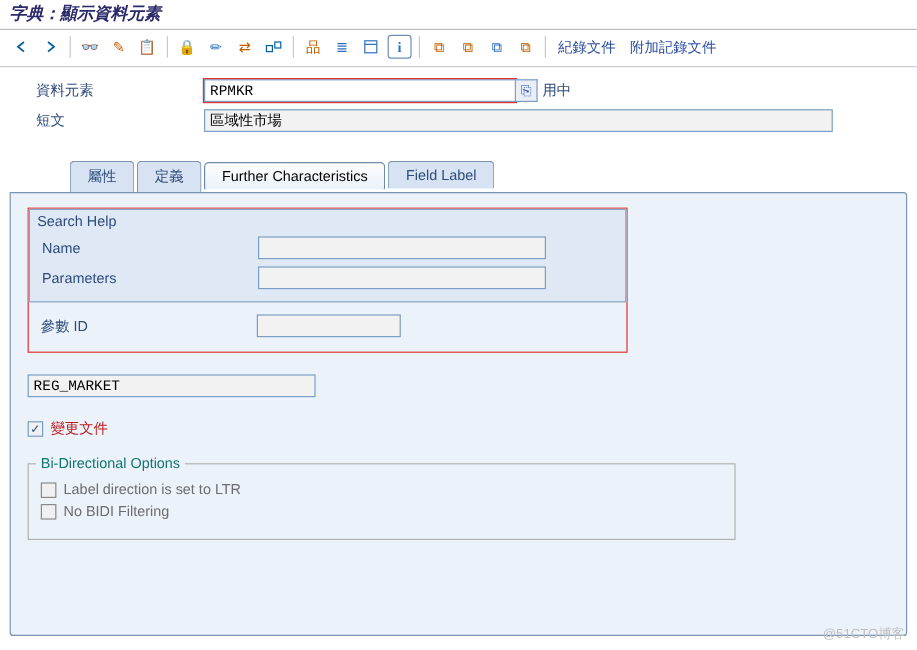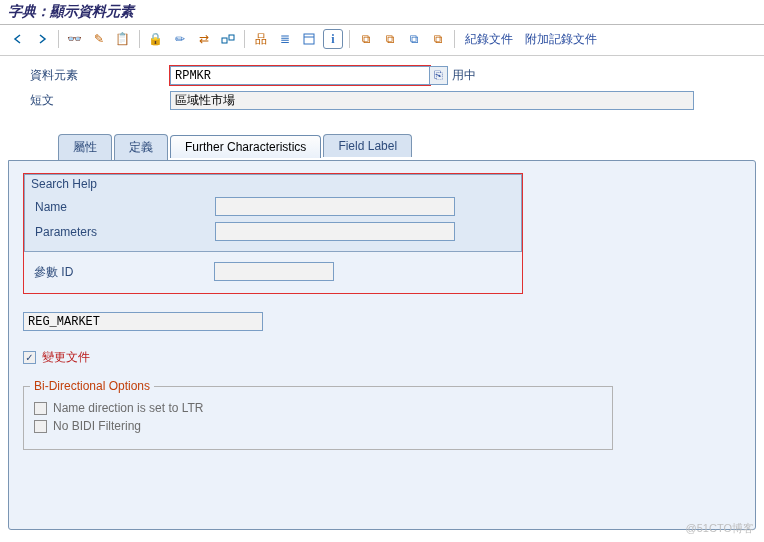--- a/index.html
+++ b/index.html
@@ -165,21 +165,21 @@
   .bidi-box {
     border:1px solid #b3b3b3;
     padding: 10px 10px 12px 10px;
     position:relative;
     width: 590px;
     margin-top: 20px;
     background:#ecf2fa;
   }
   .bidi-title {
     position:absolute; top:-8px; left:6px;
-    background:#ecf2fa; padding:0 4px; color:#c2410c;
+    background:#ecf2fa; padding:0 4px; color:#0f766e;
   }
   .watermark {
     position:fixed; right:10px; bottom:6px; color:#bfbfbf; font-size:11px;
   }
   svg { display:block; }
 </style>
 </head>
 <body>
 
 <div class="title-bar">字典：顯示資料元素</div>
@@ -275,21 +275,21 @@
 
   <div class="chk-row chgdoc" style="margin-top:18px;">
     <span class="chk">✓</span>
     <span style="color:#b91c1c;">變更文件</span>
   </div>
 
   <div class="bidi-box">
     <span class="bidi-title">Bi-Directional Options</span>
     <div class="chk-row">
       <span class="chk"></span>
-      <span>Name direction is set to LTR</span>
+      <span>Label direction is set to LTR</span>
     </div>
     <div class="chk-row">
       <span class="chk"></span>
       <span>No BIDI Filtering</span>
     </div>
   </div>
 
 </div>
 
 <div class="watermark">@51CTO博客</div>

